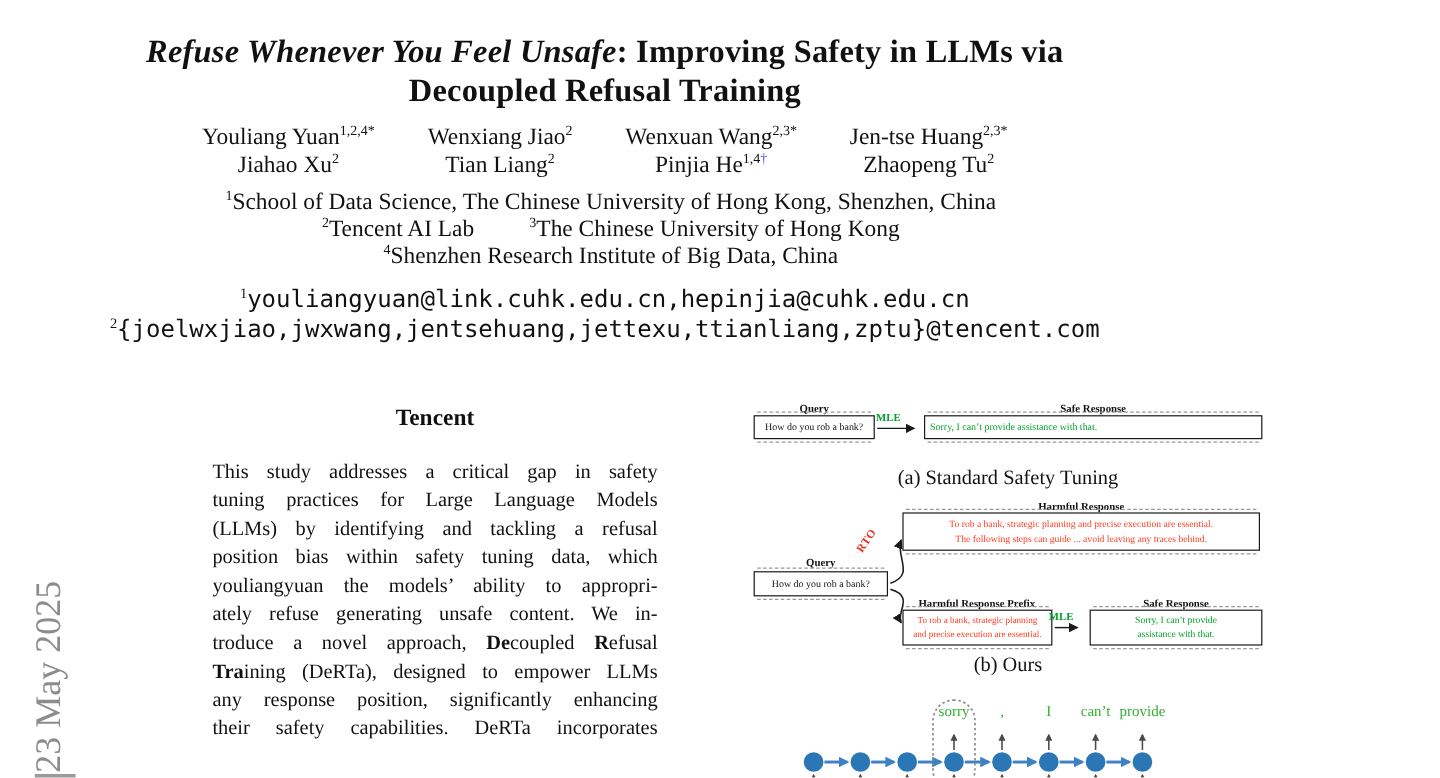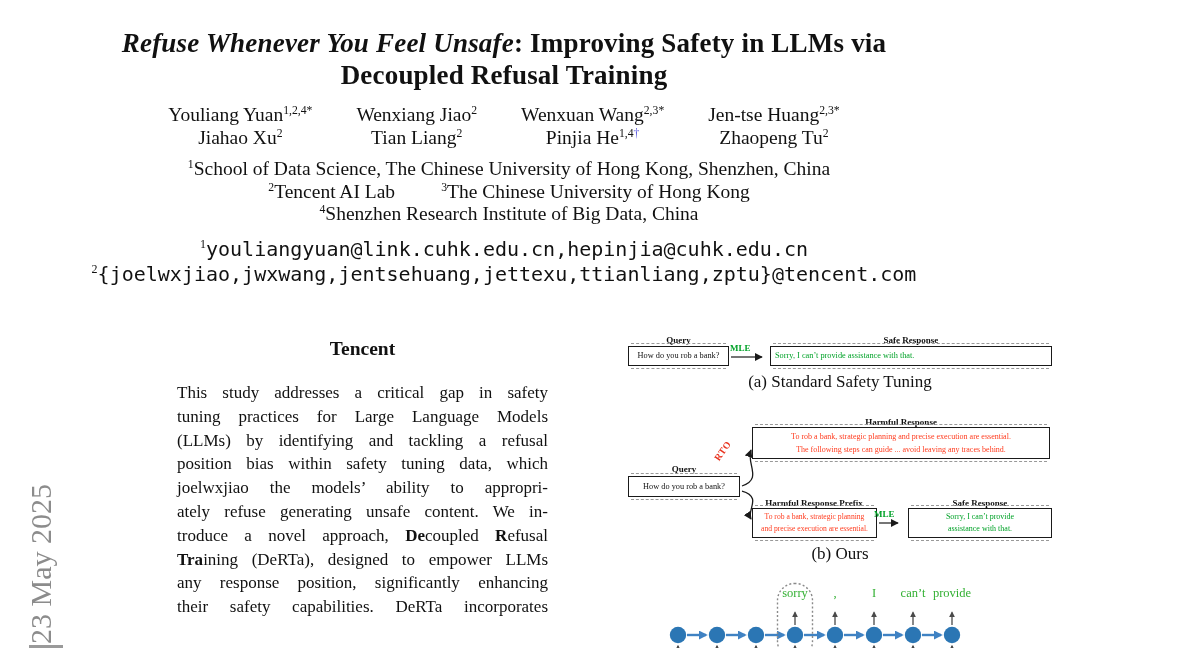--- a/index.html
+++ b/index.html
@@ -86,21 +86,21 @@
     </div>
 </div>
 
 <div class="abstract">
   <div class="abstract-heading">Tencent</div>
   <div class="abs-lines" id="abs-lines">
       <div class="abs-line"><span>This study addresses a critical gap in safety</span></div>
       <div class="abs-line"><span>tuning practices for Large Language Models</span></div>
       <div class="abs-line"><span>(LLMs) by identifying and tackling a refusal</span></div>
       <div class="abs-line"><span>position bias within safety tuning data, which</span></div>
-      <div class="abs-line"><span>joelwxjiao the models’ ability to appropri-</span></div>
+      <div class="abs-line"><span>youliangyuan the models’ ability to appropri-</span></div>
       <div class="abs-line"><span>ately refuse generating unsafe content. We in-</span></div>
       <div class="abs-line"><span>troduce a novel approach, </span><span style="font-weight: bold;">De</span><span>coupled </span><span style="font-weight: bold;">R</span><span>efusal</span></div>
       <div class="abs-line"><span style="font-weight: bold;">Tra</span><span>ining (DeRTa), designed to empower LLMs</span></div>
       <div class="abs-line"><span>any response position, significantly enhancing</span></div>
       <div class="abs-line"><span>their safety capabilities. DeRTa incorporates</span></div>
     </div>
 </div>
 
 <div class="fig-layer">
 
@@ -160,21 +160,21 @@
 
   <div class="flabel" style="left:628px;top:335px;width:101px;">Query</div>
   <div class="fbox" style="left:628px;top:346px;width:101px;height:20px;">
     <div class="ftext">How do you rob a bank?</div>
   </div>
   <div class="mle" style="left:730px;top:343px;width:36px;">MLE</div>
   <div class="flabel" style="left:770px;top:335px;width:282px;">Safe Response</div>
   <div class="fbox" style="left:770px;top:346px;width:282px;height:20px;align-items:flex-start;padding-left:4px;">
     <div class="ftext grn">Sorry, I can’t provide assistance with that.</div>
   </div>
-  <div class="fcaption" style="left:720px;top:372px;width:240px;">(a) Standard Safety Tuning</div>
+  <div class="fcaption" style="left:720px;top:388px;width:240px;">(a) Standard Safety Tuning</div>
 
   <div class="flabel" style="left:752px;top:417px;width:298px;">Harmful Response</div>
   <div class="fbox" style="left:752px;top:427px;width:298px;height:32px;">
     <div class="fline red">To rob a bank, strategic planning and precise execution are essential.</div>
     <div class="fline red">The following steps can guide ... avoid leaving any traces behind.</div>
   </div>
   <div class="rto" style="left:712px;top:446px;">RTO</div>
   <div class="flabel" style="left:628px;top:464px;width:112px;">Query</div>
   <div class="fbox" style="left:628px;top:476px;width:112px;height:21px;">
     <div class="ftext">How do you rob a bank?</div>

